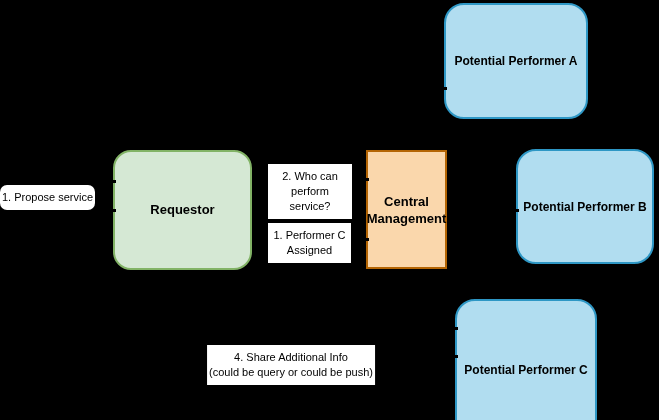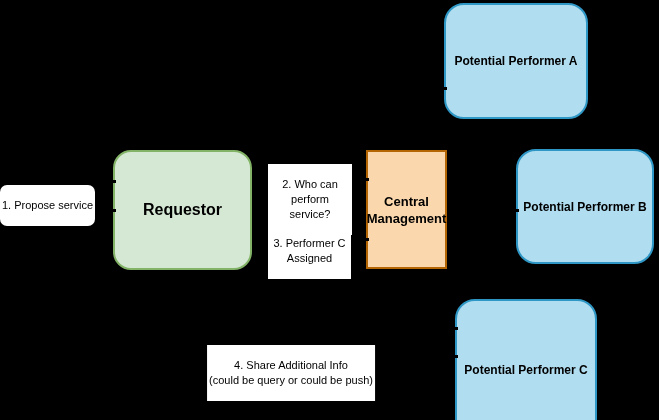--- a/index.html
+++ b/index.html
@@ -25,40 +25,40 @@
     text-align: center;
     color: #000000;
     font-size: 12px;
     font-weight: bold;
     white-space: pre-line;
     line-height: 16px;
   }
   .node-requestor {
     left: 113px; top: 150px; width: 139px; height: 120px;
     background: #d5e8d4; border-color: #82b366; border-radius: 18px;
-    font-size: 16px;
+    font-size: 13px;
   }
   .node-central {
     left: 366px; top: 150px; width: 81px; height: 119px;
     background: #fad7ac; border-color: #b46504; border-radius: 0;
     font-weight: bold; font-size: 13px; line-height: 17px;
   }
   .node-blue {
     background: #b1ddf0; border-color: #2e97c5; border-radius: 20px;
   }
   .node-performer-a { left: 444px; top: 3px;   width: 144px; height: 116px; }
   .node-performer-b { left: 516px; top: 149px; width: 138px; height: 115px; }
   .node-performer-c { left: 455px; top: 299px; width: 142px; height: 141px; }
   .edge-label {
     position: absolute;
     background: #ffffff;
     color: #000000;
     font-size: 11px;
     line-height: 15px;
-    padding: 13px 2px;
+    padding: 5px 2px;
     text-align: center;
     white-space: pre-line;
   }
   .edge-label-1 { left: 0px;   top: 185px; text-align: left; border-radius: 7px; }
   .edge-label-2 { left: 268px; top: 164px; width: 80px; }
   .edge-label-3 { left: 268px; top: 223px; width: 79px; }
   .edge-label-4 { left: 291px; top: 345px; transform: translateX(-50%); }
   .arrowhead-mark {
     position: absolute;
     width: 4px;
@@ -88,21 +88,21 @@
     <span>Potential Performer B</span>
   </div>
 
   <div class="node node-blue node-performer-c">
     <span>Potential Performer C</span>
   </div>
 
   <div class="edge-label edge-label-1">1. Propose service</div>
   <div class="edge-label edge-label-2">2. Who can
 perform service?</div>
-  <div class="edge-label edge-label-3">3. Performer C
+  <div class="edge-label edge-label-3">1. Performer C
 Assigned</div>
   <div class="edge-label edge-label-4">4. Share Additional Info
 (could be query or could be push)</div>
 
   <div class="arrowhead-mark" style="left:112px; top:180px;"></div>
   <div class="arrowhead-mark" style="left:112px; top:209px;"></div>
   <div class="arrowhead-mark" style="left:365px; top:178px;"></div>
   <div class="arrowhead-mark" style="left:365px; top:238px;"></div>
   <div class="arrowhead-mark" style="left:443px; top:87px;"></div>
   <div class="arrowhead-mark" style="left:515px; top:209px;"></div>

